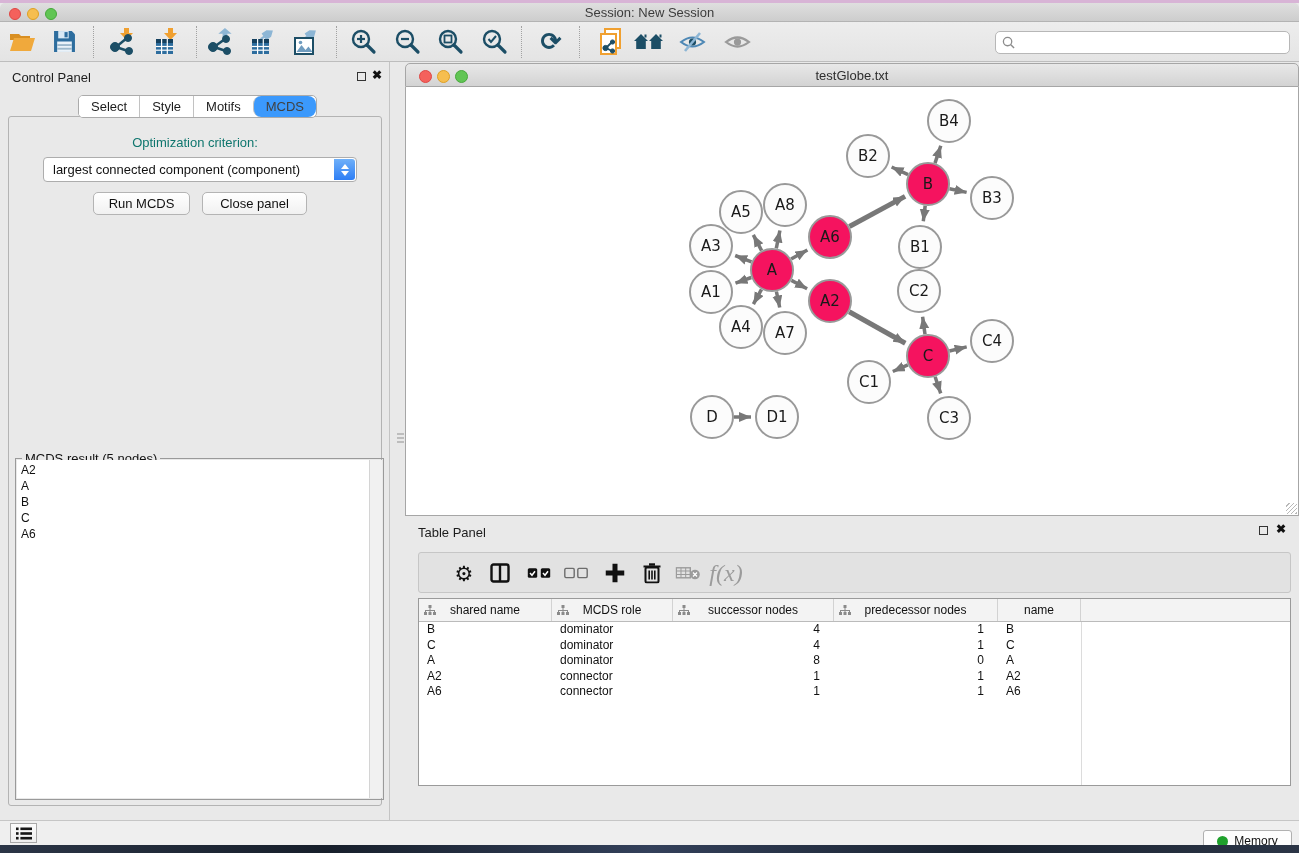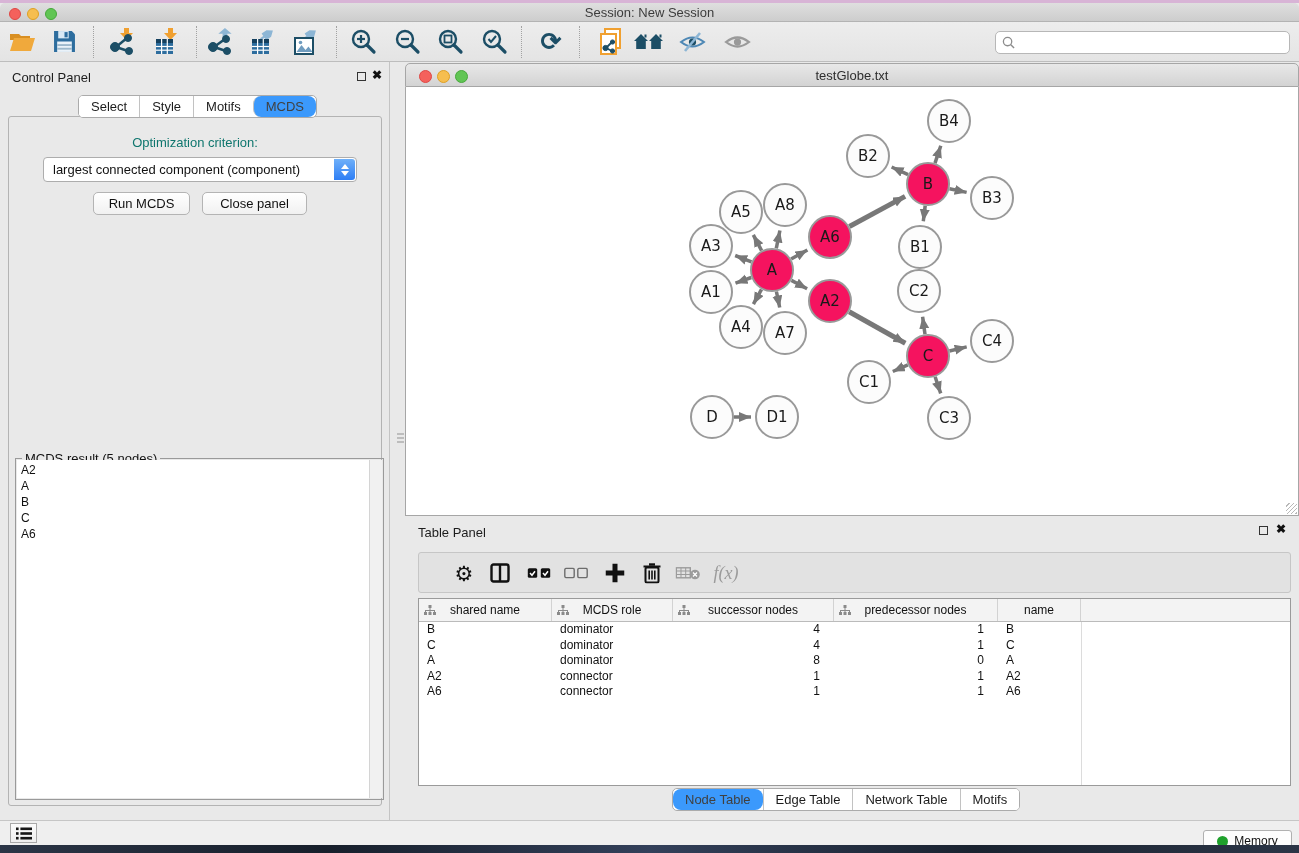--- a/index.html
+++ b/index.html
@@ -91,21 +91,21 @@
     background:repeating-linear-gradient(#bdbdbd 0 2px, #e9e9e9 2px 4px); }
   .hsplit-grip { position:absolute; left:845px; top:517px; width:11px; height:6px;
     background:repeating-linear-gradient(90deg,#bdbdbd 0 2px, #e9e9e9 2px 4px); }
   
   .table-panel { position:absolute; left:391px; top:516px; width:908px; height:304px; background:#e9e9e9; }
   .tp-title { position:absolute; left:27px; top:9px; font-size:13px; color:#1d1d1d; }
   .tp-float { right:31px; } .tp-close { right:13px; }
   .tp-toolbar { position:absolute; left:27px; right:8px; top:36px; height:41px;
                 background:#e2e2e2; border:1px solid #c6c6c6; border-radius:3px; }
   .tp-ico { position:absolute; top:50%; transform:translate(-50%,-50%); display:flex; align-items:center; justify-content:center; }
-  .fx { font-family:"Liberation Serif", serif; font-style:italic; font-size:18px; color:#9b9b9b; }
+  .fx { font-family:"Liberation Serif", serif; font-style:italic; font-size:24px; color:#9b9b9b; }
   .tbl { position:absolute; left:27px; right:8px; top:82px; height:188px; background:#fff; border:1px solid #9a9a9a; }
   .tbl-head { position:absolute; left:0; right:0; top:0; height:23px; background:#f3f3f3; border-bottom:1px solid #bbb; display:flex; }
   .th { position:relative; display:flex; align-items:center; justify-content:center;
         font-size:12px; color:#111; border-right:1px solid #d2d2d2; height:100%; flex-shrink:0; }
   .th svg { position:absolute; left:5px; }
   .tbl-body { position:absolute; left:0; right:0; top:23px; bottom:0; overflow:hidden; }
   .tr { display:flex; height:15.6px; }
   .td { font-size:12px; line-height:15.6px; color:#111; flex-shrink:0; white-space:nowrap; overflow:hidden; }
   .name-col-line { position:absolute; left:662px; top:23px; bottom:0; width:1px; background:#dcdcdc; }
   .table-tabs { position:absolute; left:281px; top:272px; }
@@ -565,26 +565,20 @@
           <div class="td" style="width: 133px; text-align: left; padding: 0px 0px 0px 8px;">A6</div>
           <div class="td" style="width: 121px; text-align: left; padding: 0px 0px 0px 8px;">connector</div>
           <div class="td" style="width: 161px; text-align: right; padding: 0px 14px 0px 0px;">1</div>
           <div class="td" style="width: 164px; text-align: right; padding: 0px 14px 0px 0px;">1</div>
           <div class="td" style="width: 83px; text-align: left; padding: 0px 0px 0px 8px;">A6</div>
         </div>
       </div>
     <div class="name-col-line"></div>
   </div>
 
-  <span class="seg-group table-tabs" id="table-tabs">
-      <span class="seg-tab active">Node Table</span>
-      <span class="seg-tab">Edge Table</span>
-      <span class="seg-tab">Network Table</span>
-      <span class="seg-tab">Motifs</span>
-    </span>
 </div>
 
 <div class="status-bar">
   <span class="list-btn">
     <svg width="16" height="13" viewBox="0 0 16 13">
       <g fill="#161616">
         <rect x="0" y="0.5" width="2.6" height="2.6"></rect>
           <rect x="4.4" y="0.5" width="11.6" height="2.6"></rect>
         <rect x="0" y="5.2" width="2.6" height="2.6"></rect>
           <rect x="4.4" y="5.2" width="11.6" height="2.6"></rect>

